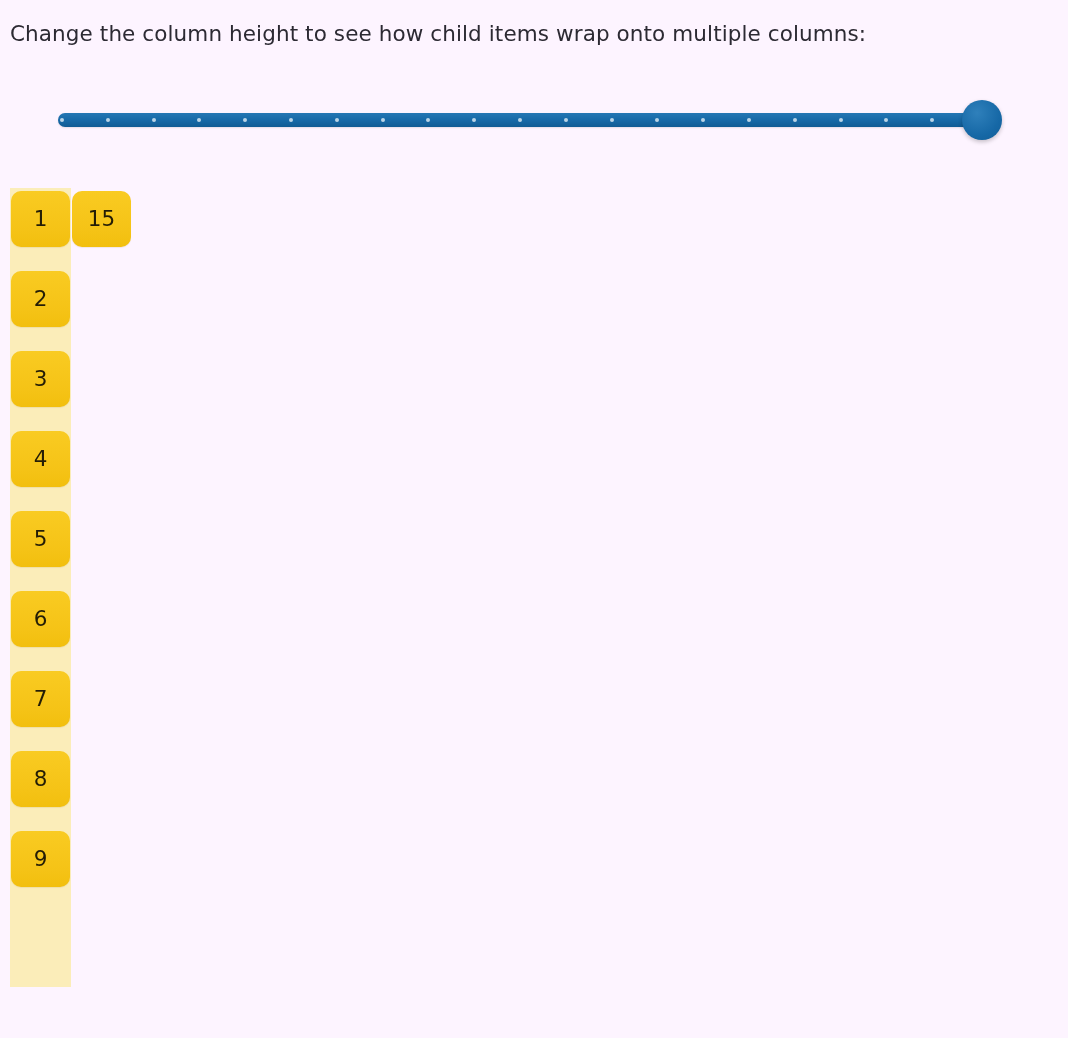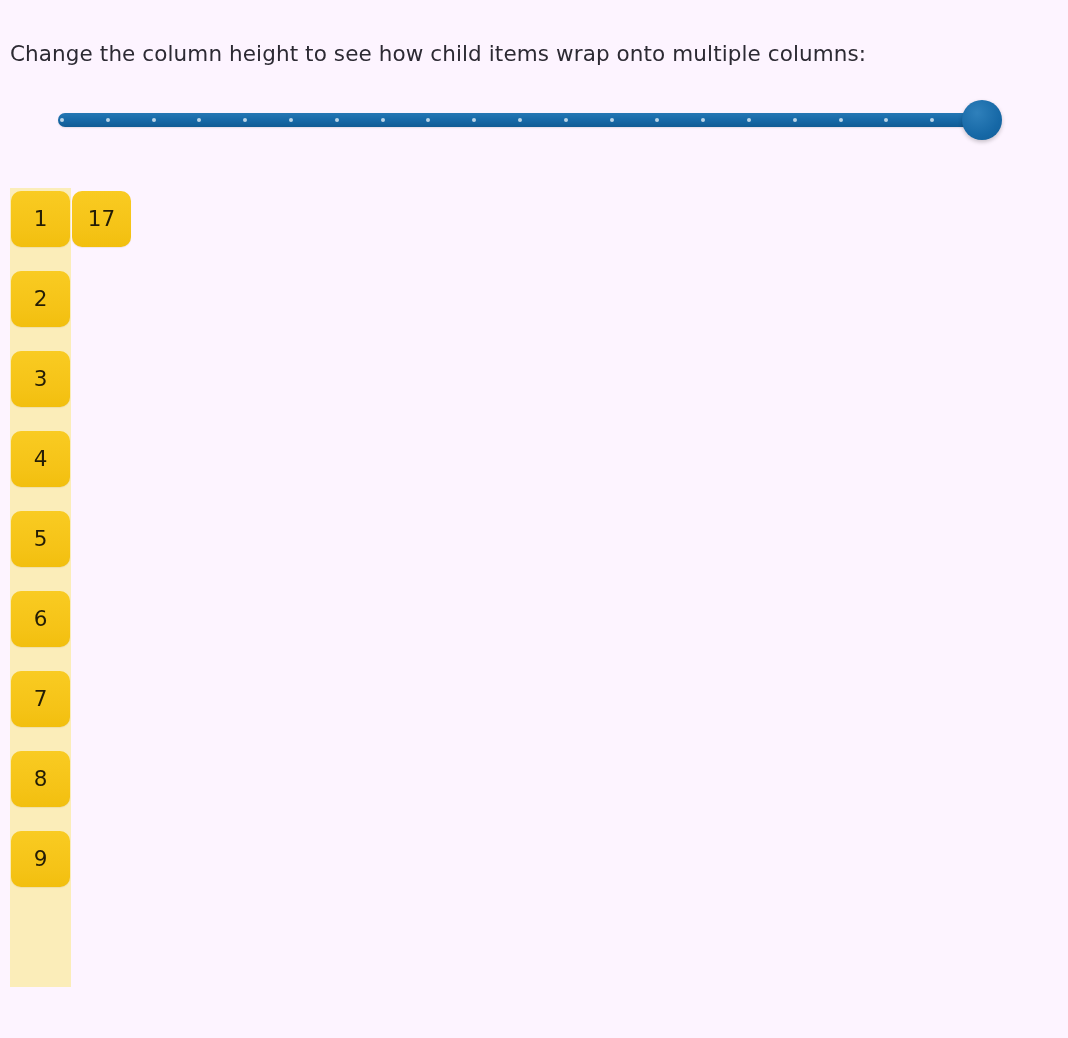--- a/index.html
+++ b/index.html
@@ -22,21 +22,20 @@
     position: absolute;
     left: 10px;
     top: 20px;
     width: 1040px;
     font-size: 21.5px;
     line-height: 28px;
     font-weight: 400;
     letter-spacing: 0.1px;
     color: #2c2a33;
     white-space: nowrap;
-    margin-top: 20px;
   }
 
   
   #height-slider {
     position: absolute;
     left: 58px;
     top: 106px;
     width: 924px;
     height: 28px;
   }
@@ -171,15 +170,15 @@
     <div class="column-item">
       <span>7</span>
     </div>
     <div class="column-item">
       <span>8</span>
     </div>
     <div class="column-item">
       <span>9</span>
     </div>
     <div class="column-item">
-      <span>17</span>
+      <span>15</span>
     </div>
   </div>
 
 </body></html>

